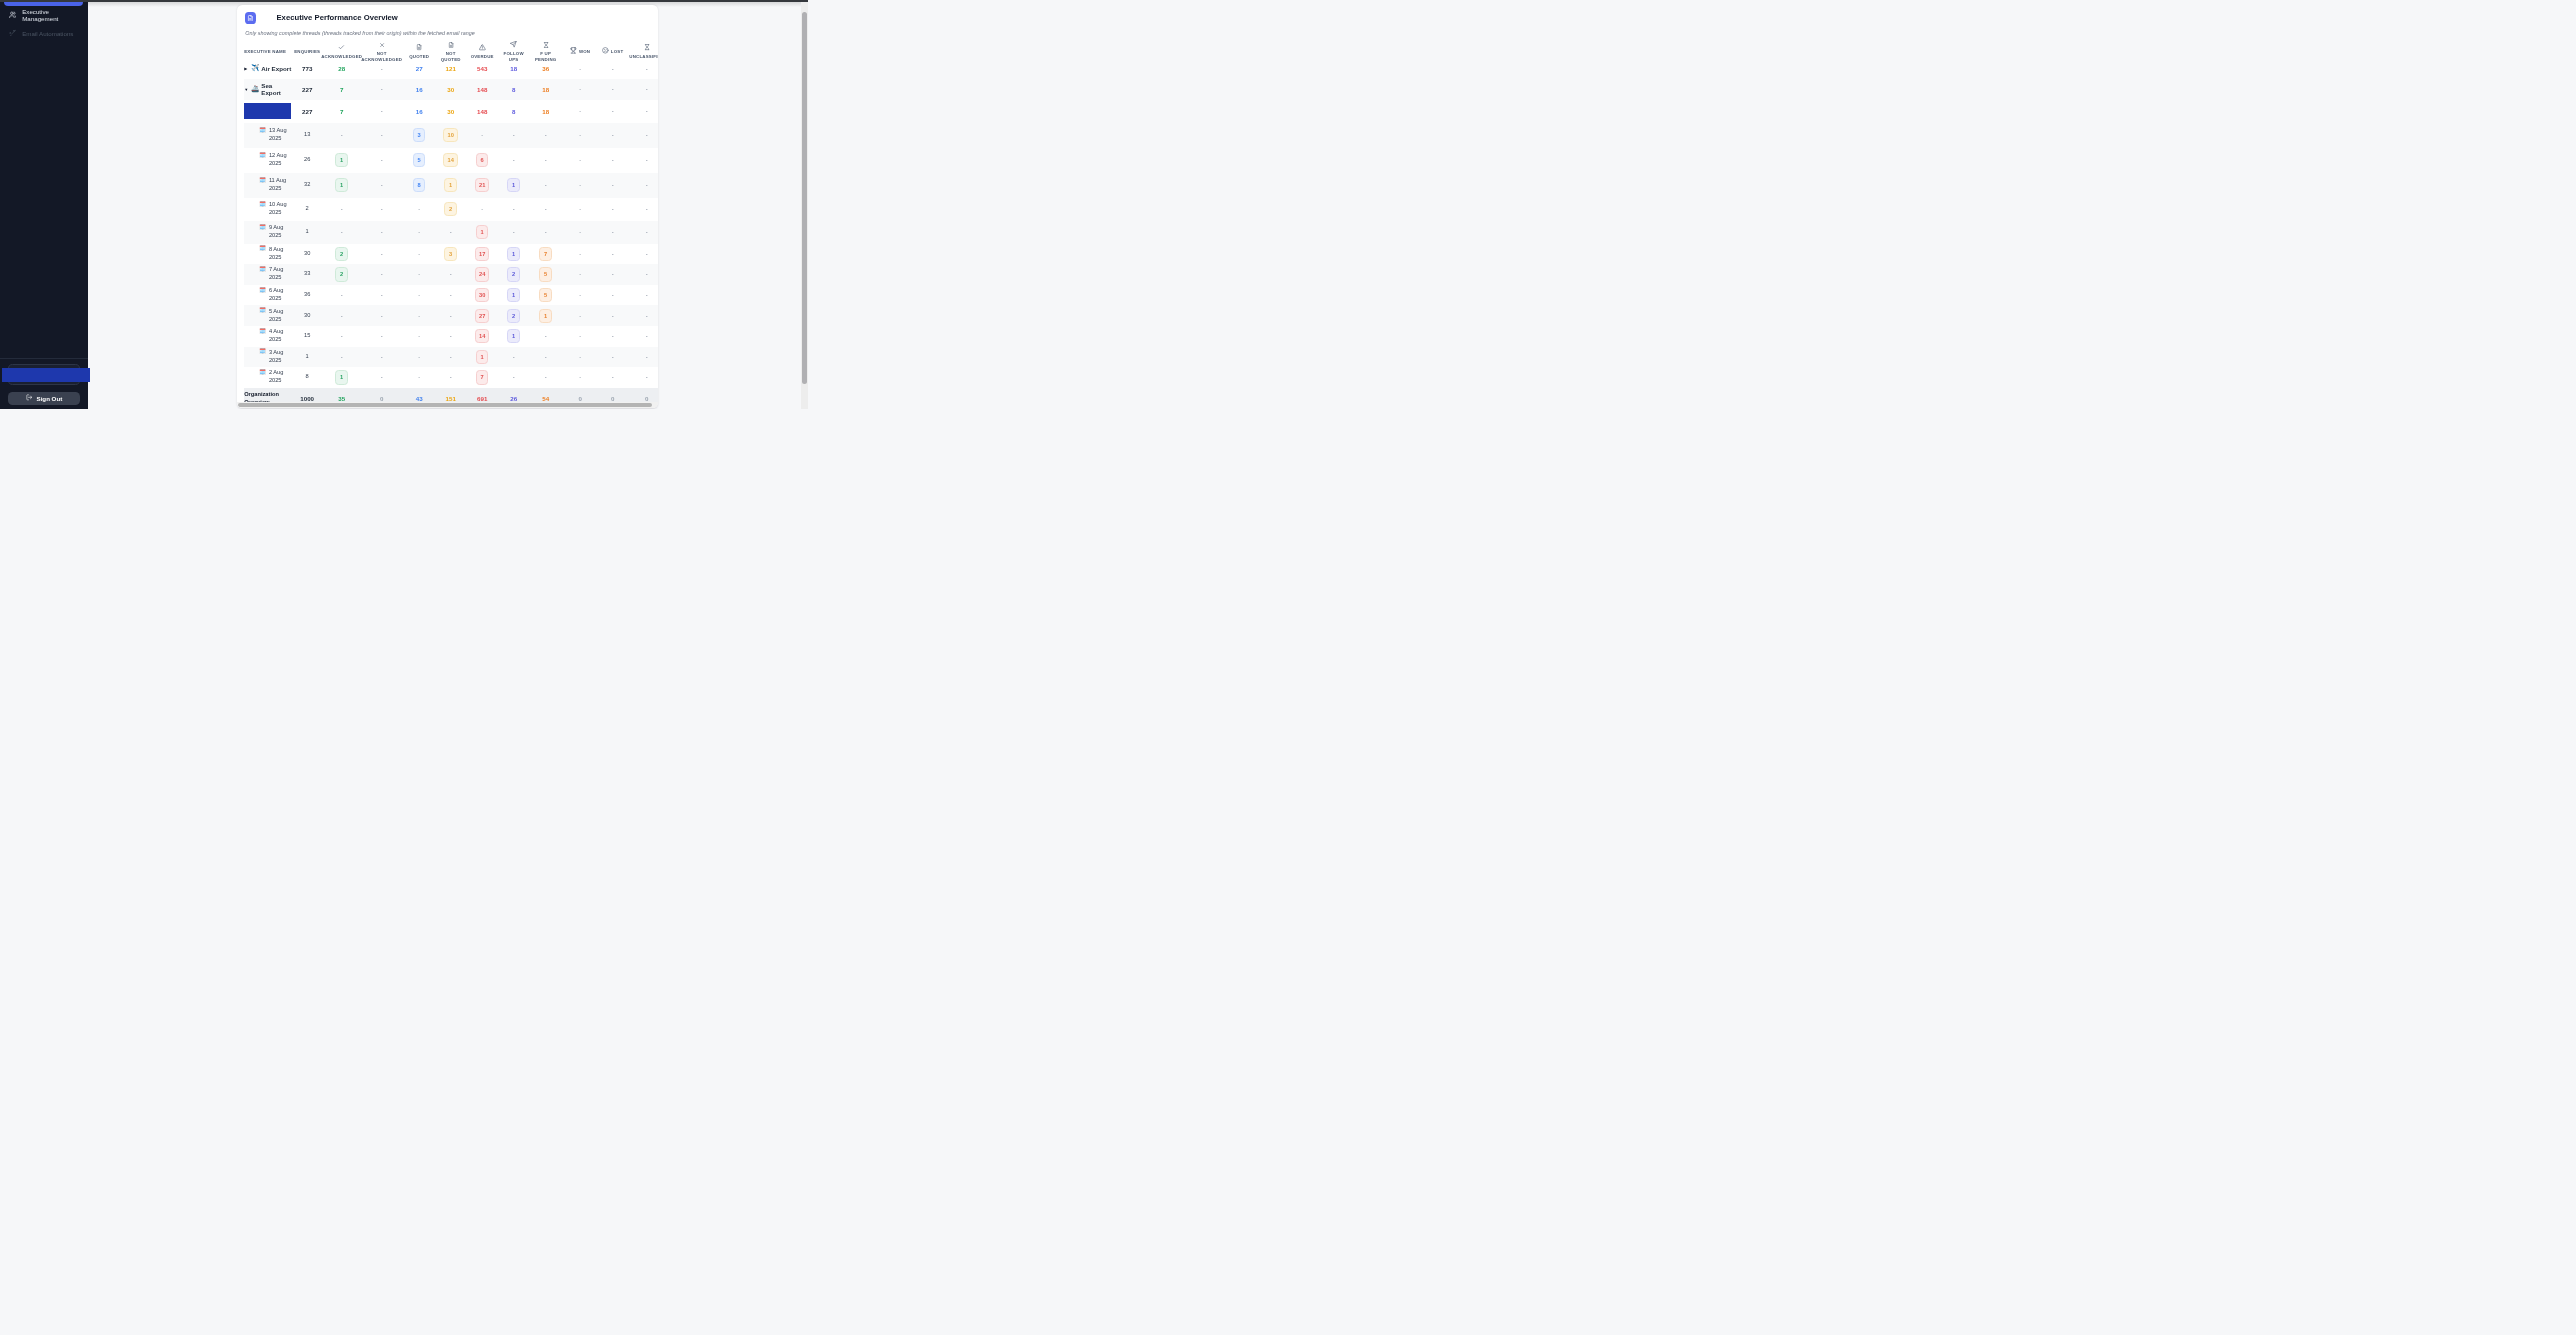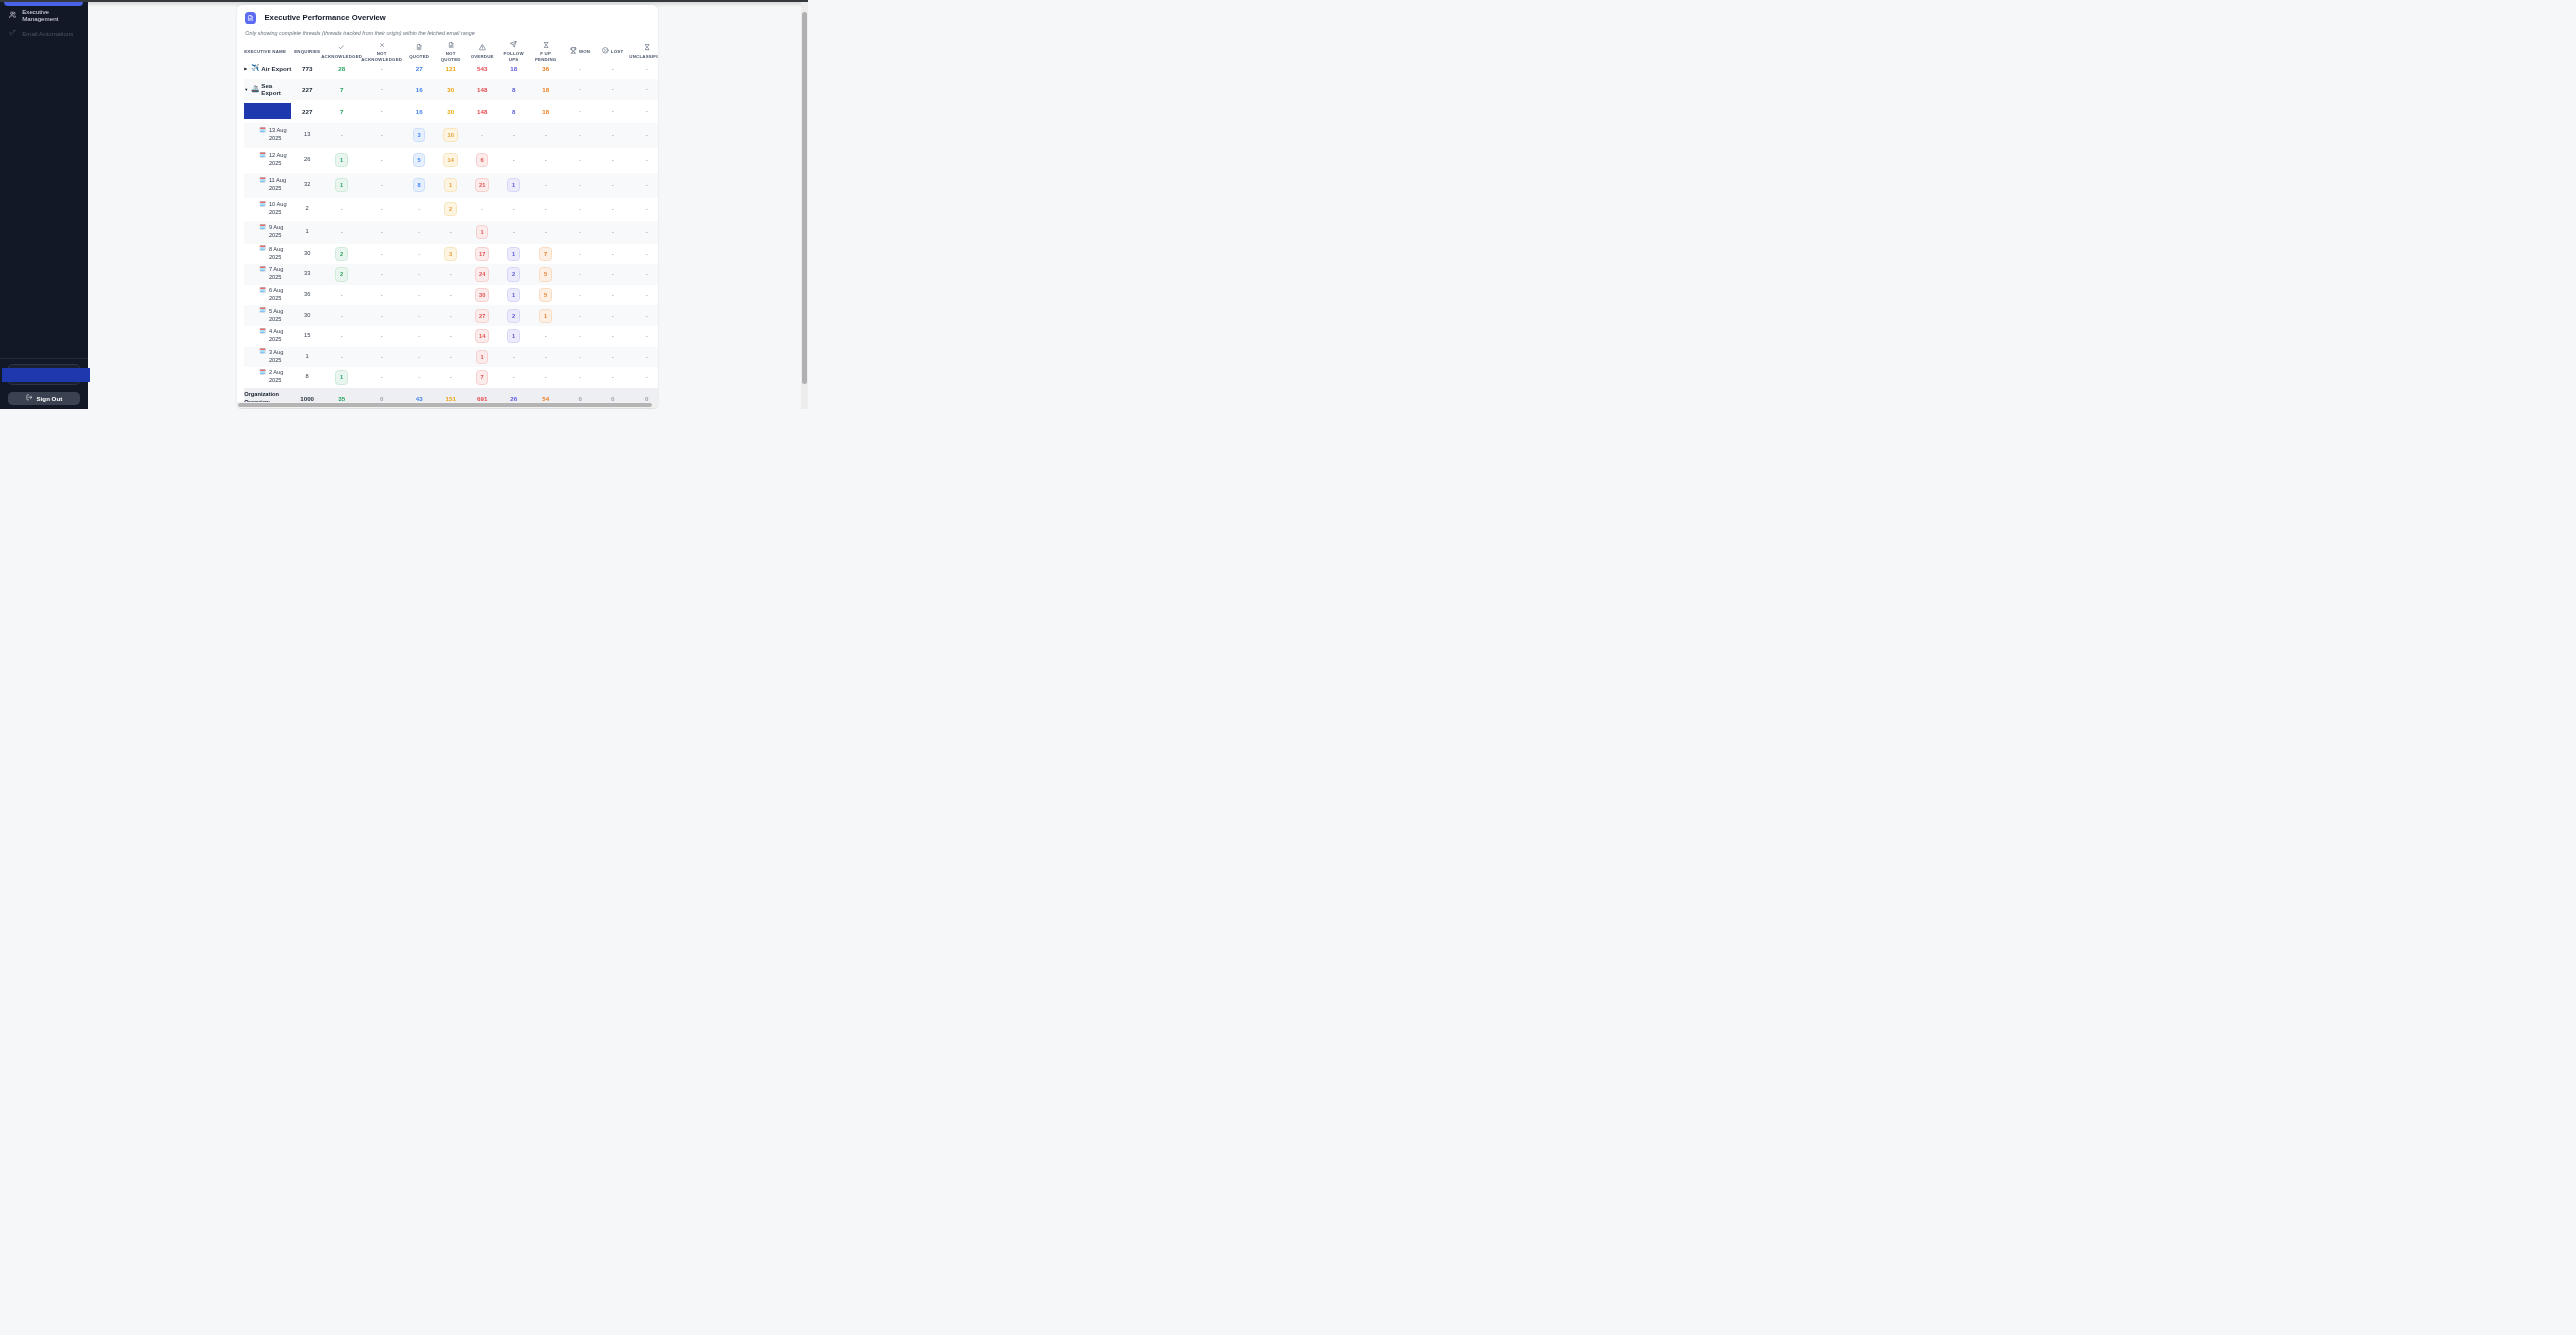--- a/index.html
+++ b/index.html
@@ -25,21 +25,21 @@
                border-radius:4.6px; }
   .redact-blue { position:absolute; top:368px; left:1.5px; width:88px; height:14.4px; background:#1e38ad; z-index:45; }
   .signout-btn { display:flex; align-items:center; justify-content:center; gap:4.1px; margin:6.2px 4.1px 0 4.1px;
                  height:13.4px; background:#3a4150; border-radius:4.6px; color:#fff; font-size:6.2px;
                  font-weight:700; cursor:pointer; }
 
   
   .card { position:absolute; left:237px; top:4.6px; width:421px; height:403px; background:#fff;
           border-radius:5.2px; box-shadow:0 0.5px 2.1px rgba(25,30,40,.14); overflow:hidden; z-index:10; }
   .card-head { padding:7.7px 8.2px 0 8.2px; }
-  .title-row { display:flex; align-items:center; gap:8px; }
+  .title-row { display:flex; align-items:center; gap:20px; }
   .title-icon { width:11.3px; height:11.3px; border-radius:3.6px; background:#5b6cf0; color:#fff;
                 display:flex; align-items:center; justify-content:center; }
   .card-title { font-size:7.7px; font-weight:700; color:#111827; }
   .card-sub { margin-top:6.7px; font-size:5.4px; font-style:italic; color:#6b7280; }
 
   
   .tbl { position:relative; margin-top:4.6px; margin-left:7.2px; width:425px; }
   .trow, .thead, .tfoot { display:grid;
     grid-template-columns:47px 32px 37px 43px 32px 31px 32px 31px 33px 36px 29px 39px; align-items:center; }
   .thead { height:17.5px; }

